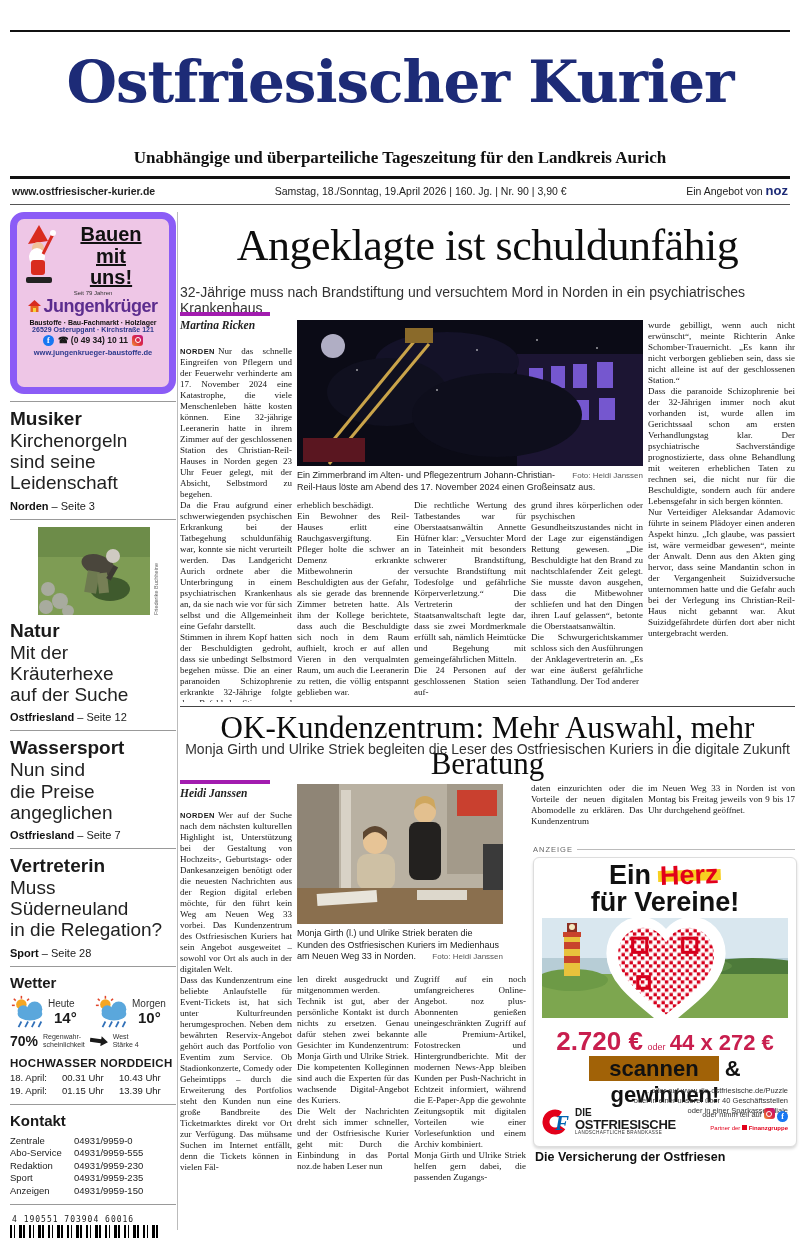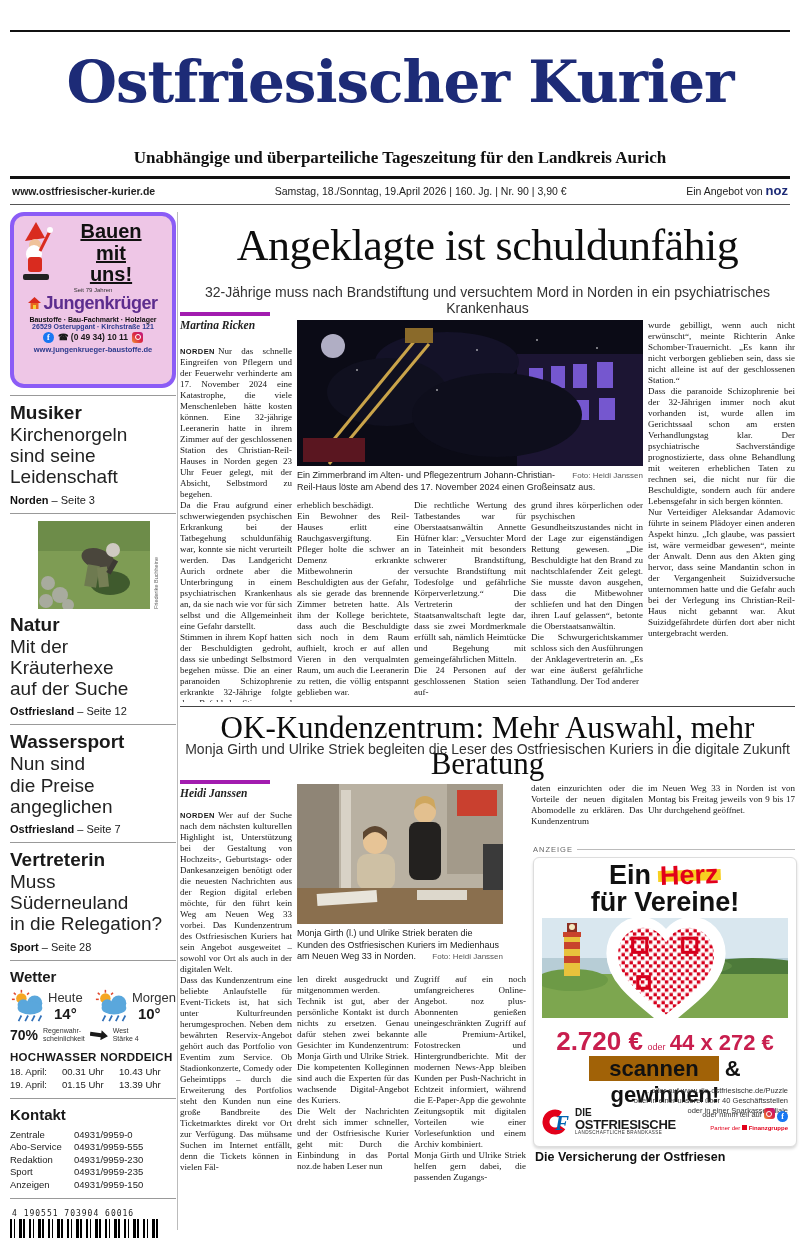--- a/index.html
+++ b/index.html
@@ -13,21 +13,21 @@
   .mast-sub{position:absolute;left:0;right:0;top:148px;text-align:center;
     font-family:"Liberation Serif",serif;font-weight:bold;font-size:17px;color:#111;}
   .infobar{position:absolute;left:12px;right:12px;top:183px;display:flex;
     justify-content:space-between;align-items:center;font-size:10.5px;color:#222;}
   .infobar .url{font-weight:bold;}
   .noz{font-weight:bold;font-size:13px;color:#1d2b77;}
   
   .sidebar{position:absolute;left:10px;top:212px;width:166px;}
   .vsep{position:absolute;left:177px;top:212px;width:1px;height:1018px;background:#bbb;}
   .srule{border-top:1px solid #999;margin:7px 0;}
-  .sad{border:4px solid #8b5cf6;border-radius:14px;background:#eec6e6;padding:5px 4px;height:158px;text-align:center;}
+  .sad{border:7px solid #8b5cf6;border-radius:14px;background:#eec6e6;padding:5px 4px;height:158px;text-align:center;}
   .sad-top{display:flex;align-items:flex-start;}
   .sad-head{flex:1;font-weight:bold;font-size:20px;line-height:1.08;color:#111;}
   .sad-head span{text-decoration:underline;}
   .sad-since{font-size:6px;color:#333;margin-top:1px;}
   .sad-brand{font-weight:bold;font-size:18px;color:#5c2d8e;letter-spacing:-0.5px;display:flex;justify-content:center;align-items:center;gap:2px;}
   .sad-l1{font-size:7px;font-weight:bold;color:#111;margin-top:2px;}
   .sad-l2{font-size:7px;font-weight:bold;color:#2b3a8c;}
   .sad-soc{display:flex;justify-content:center;align-items:center;gap:4px;margin-top:2px;font-size:8.5px;font-weight:bold;}
   .sad-web{font-size:7.5px;font-weight:bold;color:#2b3a8c;margin-top:2px;}
   .fb{display:inline-flex;width:11px;height:11px;border-radius:50%;background:#1877f2;color:#fff;
@@ -35,35 +35,35 @@
   .ttitle{font-weight:bold;font-size:19px;line-height:1.1;margin-top:2px;}
   .ttext{font-size:19px;line-height:1.12;white-space:pre-line;color:#222;}
   .ttag{font-size:11px;margin:6px 0 2px;}
   .ttag b{color:#111;}
   .sphoto{position:relative;width:112px;height:88px;margin:2px 0 6px 28px;}
   .pcredit{position:absolute;right:-9px;bottom:0;font-size:5.5px;color:#666;
     writing-mode:vertical-rl;transform:rotate(180deg);}
   .wtitle{font-weight:bold;font-size:15px;margin:2px 0 4px;}
   .wrow{display:flex;align-items:center;gap:2px;}
   .wcell{display:flex;align-items:center;flex:1;}
-  .wlab{font-size:13px;color:#333;}
+  .wlab{font-size:10px;color:#333;}
   .wtemp{font-weight:bold;font-size:15px;margin-left:6px;}
   .wrain{font-weight:bold;font-size:14px;margin-right:3px;}
   .wsmall{font-size:7px;line-height:1.15;white-space:pre-line;color:#333;}
   .tide-title{font-weight:bold;font-size:11.5px;margin:8px 0 2px;letter-spacing:0.3px;}
   .tide-row{display:grid;grid-template-columns:52px 57px 57px;font-size:9.5px;line-height:13px;}
   .ktitle{font-weight:bold;font-size:15px;margin:2px 0 6px;}
   .krow{display:grid;grid-template-columns:64px auto;font-size:9.5px;line-height:12.5px;color:#222;}
   .bcnum{font-family:"DejaVu Sans Mono",monospace;font-size:8px;letter-spacing:1px;margin:10px 0 0 2px;}
   .bars{width:152px;height:46px;margin-top:1px;
     background:repeating-linear-gradient(90deg,#000 0 2px,#fff 2px 4px,#000 4px 5px,#fff 5px 9px,#000 9px 12px,#fff 12px 13px,#000 13px 15px,#fff 15px 19px);}
   
   .h1a{position:absolute;left:180px;width:615px;top:220px;text-align:center;
     font-family:"Liberation Serif",serif;font-size:44px;font-weight:500;color:#0d0d0d;letter-spacing:-0.5px;}
-  .sub1{position:absolute;left:180px;width:615px;top:284px;text-align:center;font-size:14px;color:#333;}
+  .sub1{position:absolute;left:180px;width:615px;top:284px;font-size:14px;color:#333;}
   .h2a{position:absolute;left:180px;width:615px;top:710px;text-align:center;
     font-family:"Liberation Serif",serif;font-size:31px;font-weight:500;color:#0d0d0d;}
   .sub2{position:absolute;left:180px;width:615px;top:741px;text-align:center;font-size:14px;color:#333;}
   .byline{position:absolute;font-family:"Liberation Serif",serif;font-style:italic;font-weight:bold;
     font-size:11.5px;color:#222;border-top:4px solid #a21caf;padding-top:3px;width:90px;}
   .col{position:absolute;font-family:"Liberation Serif",serif;font-size:9px;line-height:11px;
     text-align:justify;white-space:pre-line;color:#161616;overflow:hidden;}
   .dl{font-family:"Liberation Sans",sans-serif;font-weight:bold;font-size:7.5px;letter-spacing:0.4px;margin-right:3px;}
   .photo{position:absolute;overflow:hidden;background:#222;}
   .caption{position:absolute;font-size:9px;line-height:11.5px;color:#222;}

